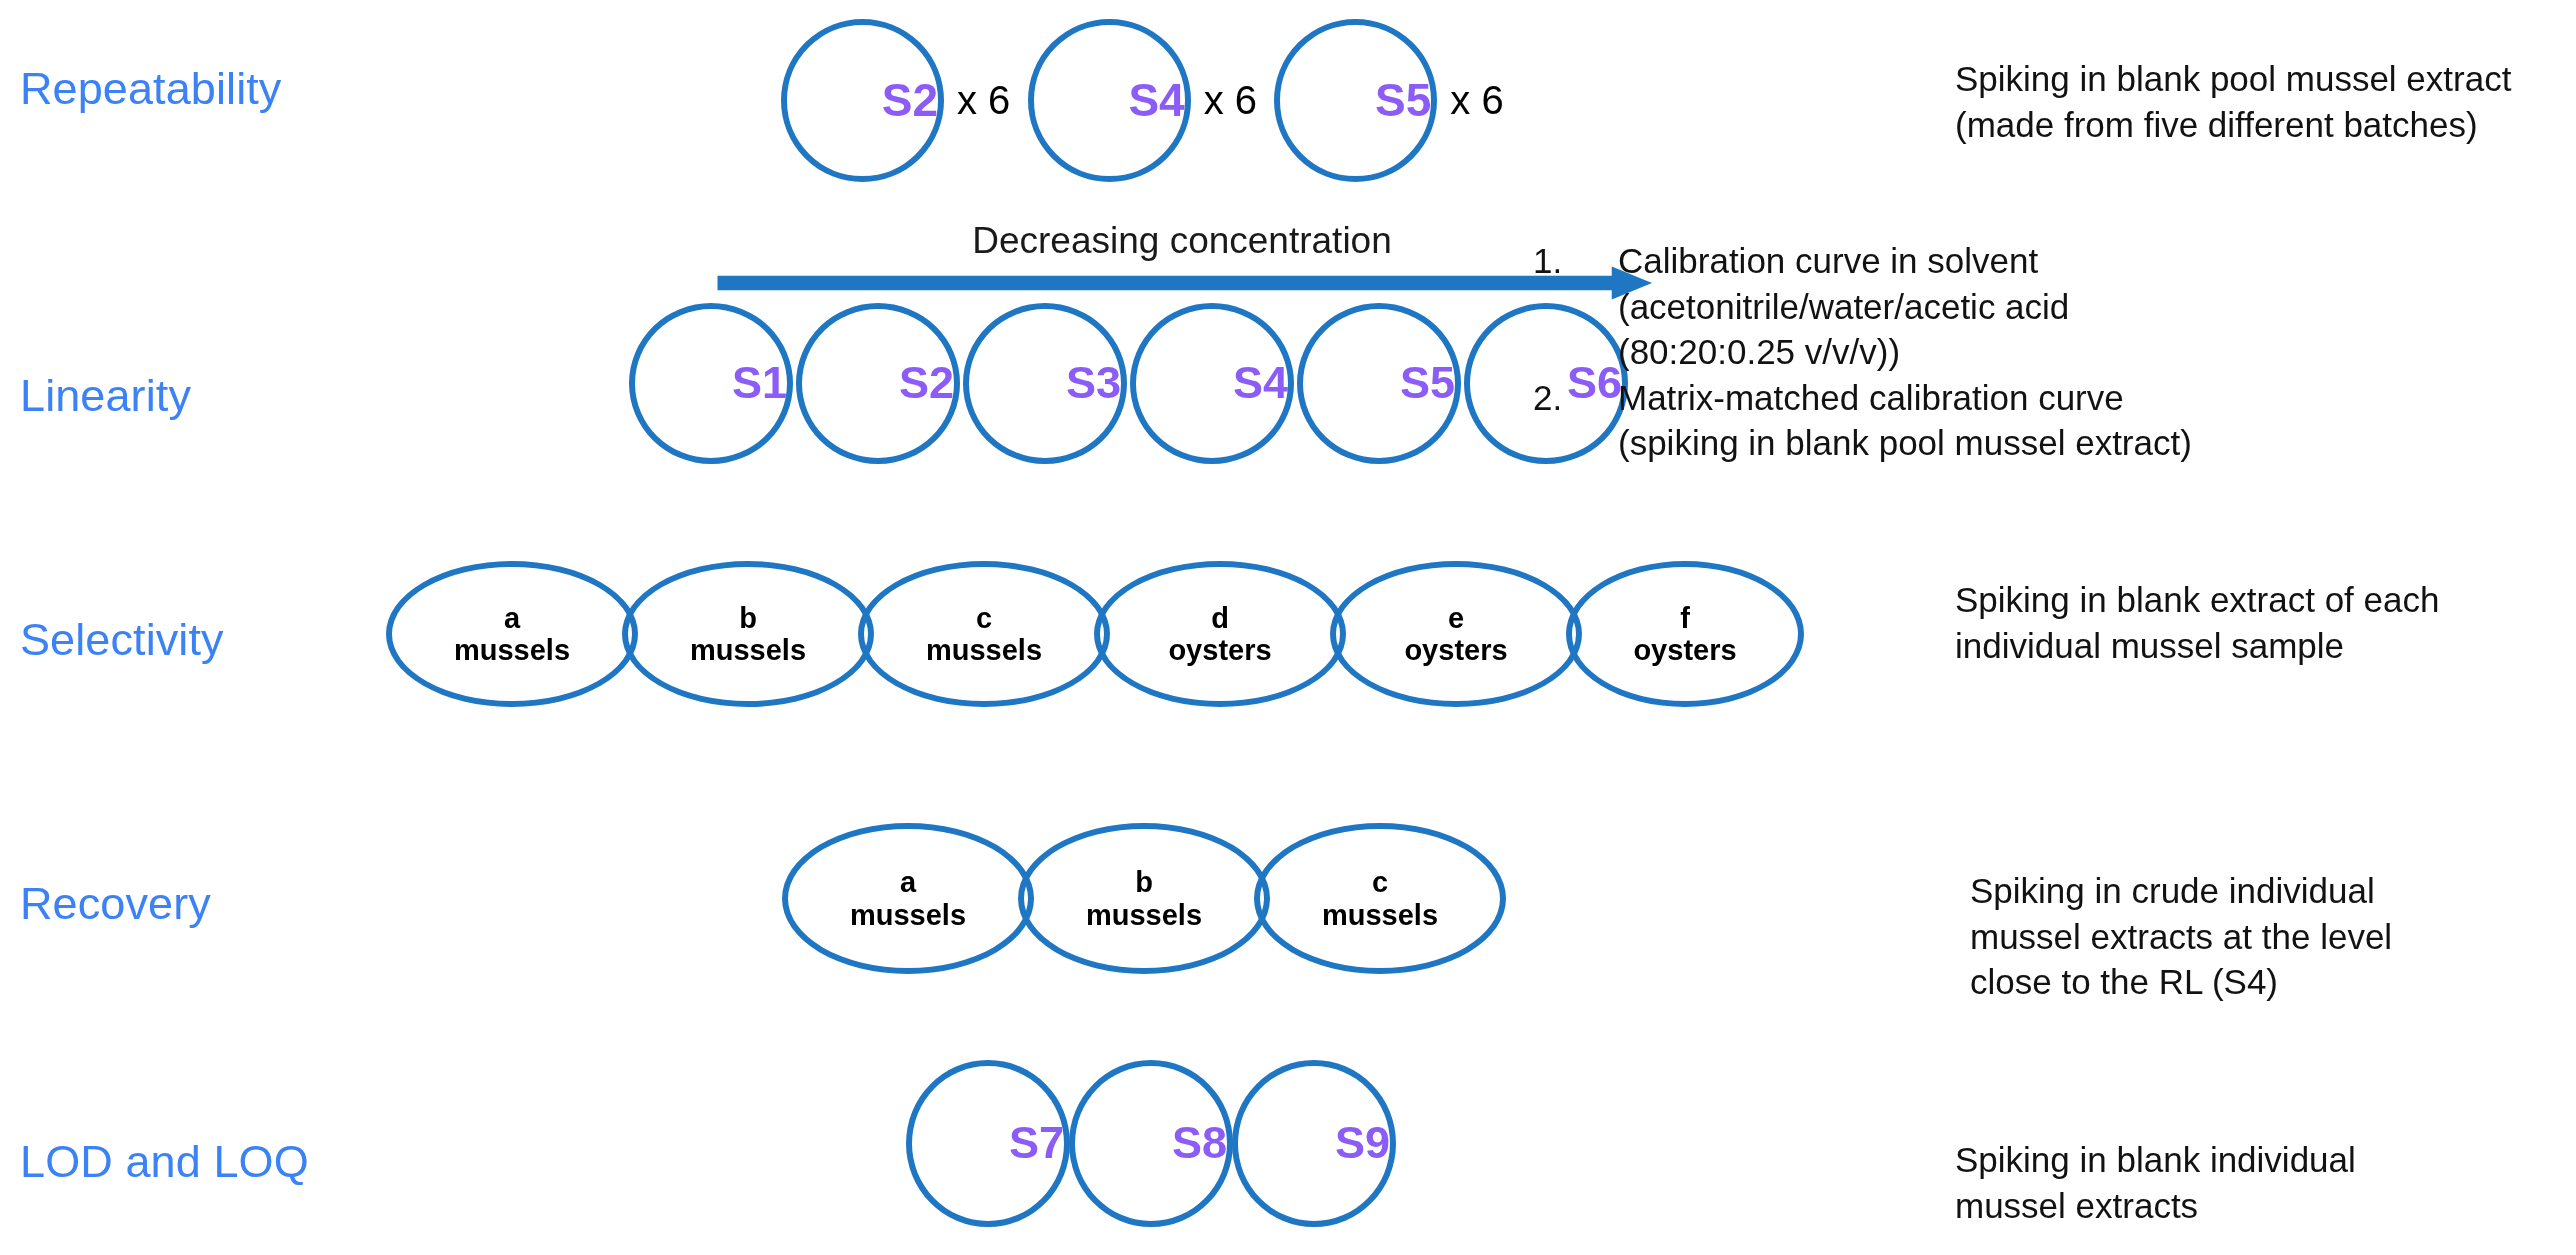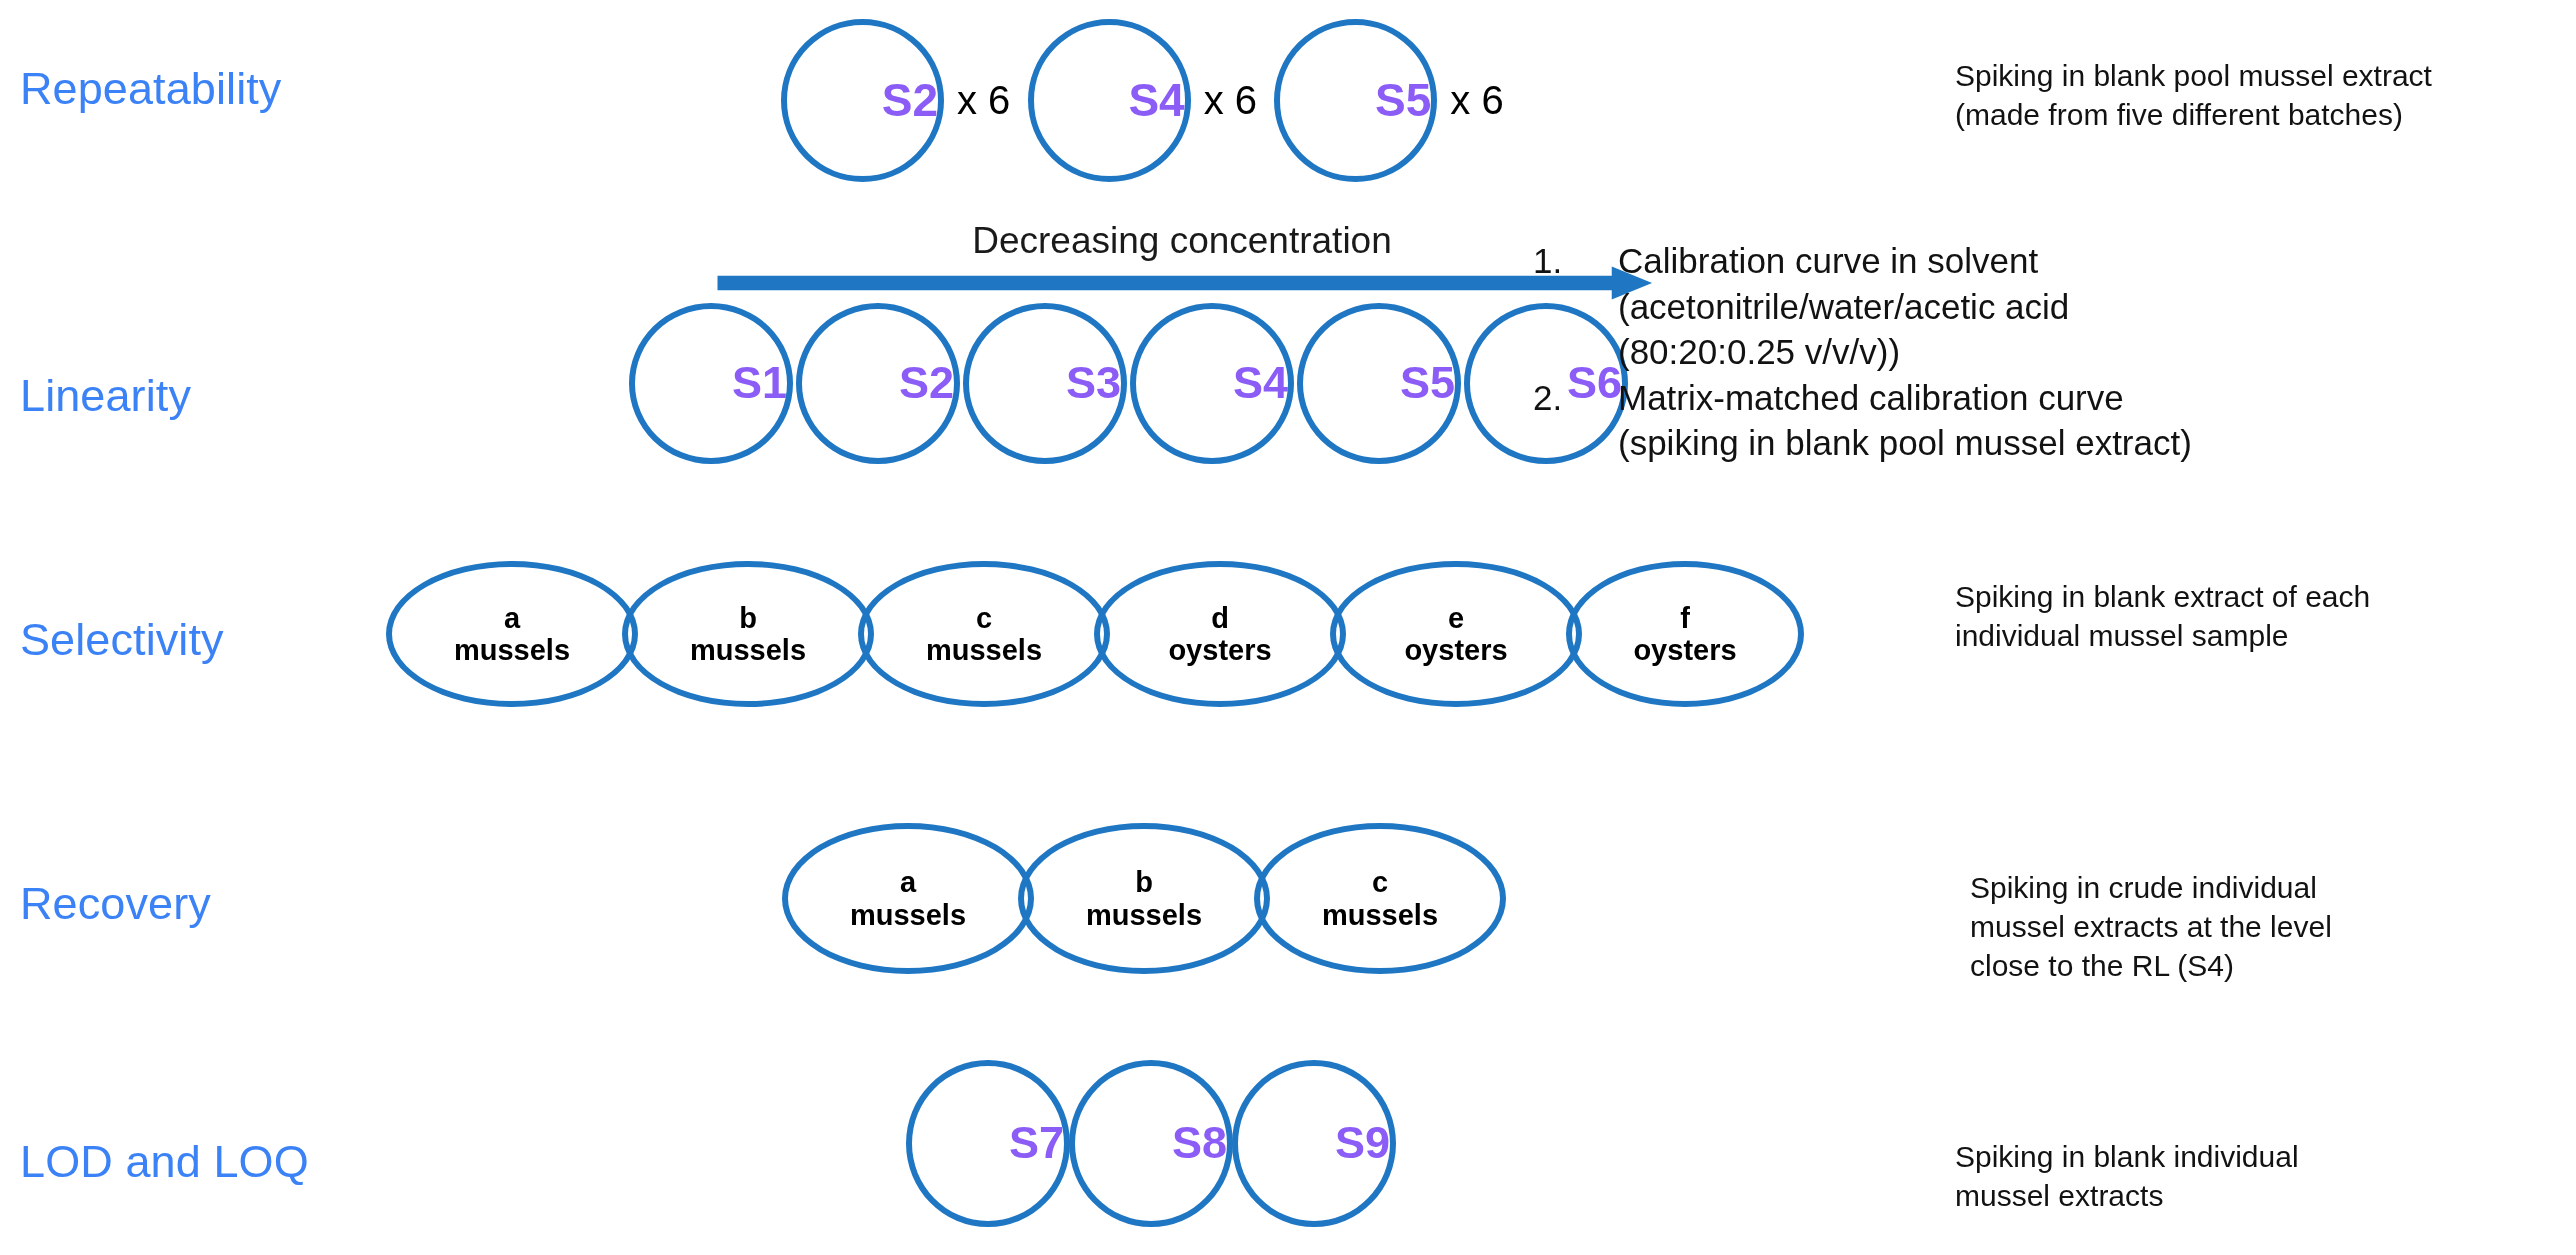--- a/index.html
+++ b/index.html
@@ -96,21 +96,21 @@
     font-weight: 400;
     color: #1a1a1a;
     white-space: nowrap;
     text-align: center;
   }
 
   
   .note {
     position: absolute;
     font-family: "Liberation Sans", sans-serif;
-    font-size: 30px;
+    font-size: 35px;
     font-weight: 400;
     line-height: 1.30;
     color: #121212;
     white-space: pre-line;
   }
   .note-ol {
     position: absolute;
     font-family: "Liberation Sans", sans-serif;
     font-size: 35px;
     line-height: 1.30;

